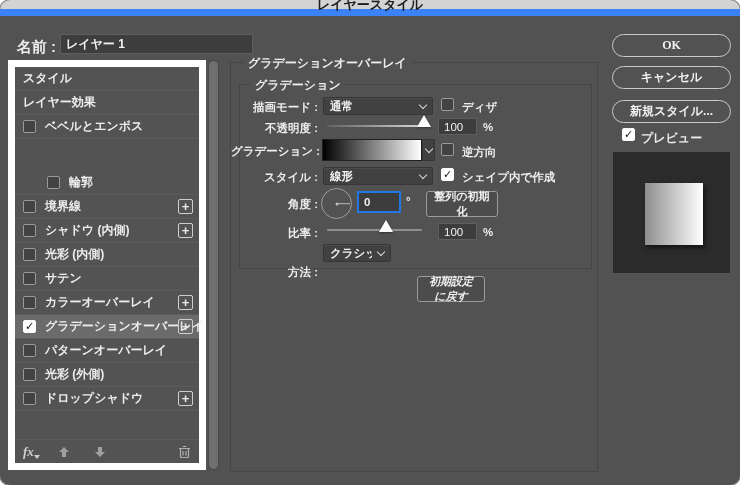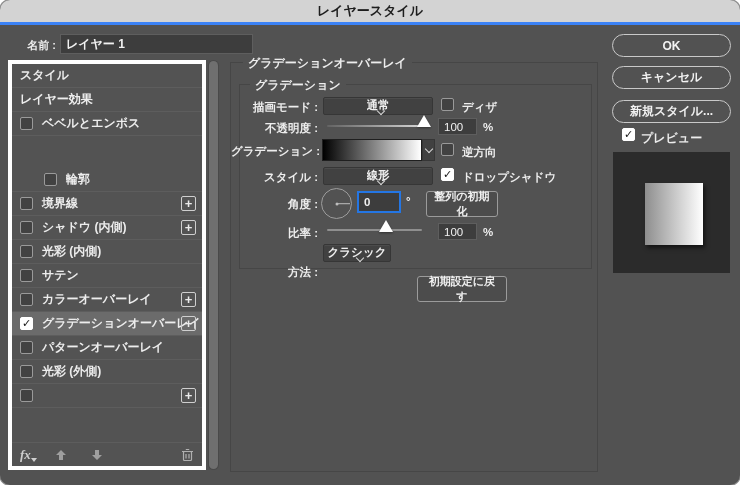--- a/index.html
+++ b/index.html
@@ -1,30 +1,30 @@
 <!DOCTYPE html>
 <html><head>
 <meta charset="utf-8">
 <style>
   html,body{margin:0;padding:0;background:#ffffff;}
   *{box-sizing:border-box;}
   body{font-family:"Liberation Sans","DejaVu Sans",sans-serif;-webkit-font-smoothing:antialiased;}
   .dialog{position:relative;width:740px;height:485px;background:#525252;border-radius:10px;
           overflow:hidden;box-shadow:0 0 0 1px #8f8f8f;color:#ededed;font-size:12px;font-weight:700;}
   
-  .titlebar{position:absolute;left:0;top:0;width:100%;height:25px;background:#d3d3d3;
-            border-bottom:3px solid #3b82f6;display:flex;align-items:center;justify-content:center;}
+  .titlebar{position:absolute;left:0;top:0;width:100%;height:16px;background:#d3d3d3;
+            border-bottom:7px solid #3b82f6;display:flex;align-items:center;justify-content:center;}
   .titlebar .title{color:#1d1d1d;font-size:13px;font-weight:700;}
   
-  .name-label{position:absolute;left:16px;top:38px;width:40px;text-align:right;font-size:11px;}
+  .name-label{position:absolute;left:16px;top:38px;width:40px;text-align:right;font-size:15px;}
   .name-input{position:absolute;left:60px;top:34px;width:193px;height:20px;background:#3d3d3d;
               border:1px solid #5e5e5e;color:#f0f0f0;font-size:12px;font-weight:700;padding:2px 5px;
               font-family:inherit;}
   
-  .sidebar{position:absolute;left:8px;top:60px;width:198px;height:410px;border:4px solid #ffffff;background:#535353;}
+  .sidebar{position:absolute;left:8px;top:60px;width:198px;height:410px;border:7px solid #ffffff;background:#535353;}
   .srow{position:relative;height:24px;border-bottom:1px solid #5d5d5d;display:flex;align-items:center;
         padding-left:8px;font-size:12px;cursor:default;}
   .srow.selected{background:#6b6b6b;}
   .srow.indent{padding-left:32px;margin-top:32px;}
   .slabel{margin-left:0;white-space:nowrap;}
   .cb{width:13px;height:13px;border:1px solid #9a9a9a;border-radius:2px;background:#424242;
       margin-right:9px;flex:0 0 auto;position:relative;}
   .cb.checked{background:#ffffff;border-color:#ffffff;}
   .cb.checked::after{content:"✓";position:absolute;left:1px;top:-1px;color:#141414;font-size:11px;font-weight:700;}
   .plusbtn{position:absolute;right:6px;top:4px;width:15px;height:15px;border:1px solid #cfcfcf;border-radius:2px;
@@ -41,21 +41,21 @@
   .scrollbar{position:absolute;left:208px;top:60px;width:11px;height:410px;background:#494949;border-radius:6px;}
   .scroll-thumb{position:absolute;left:1px;top:1px;width:9px;height:408px;background:#6f6f6f;border-radius:5px;}
   
   .panel{position:absolute;left:230px;top:62px;width:368px;height:410px;border:1px solid #464646;}
   .panel-title{position:absolute;left:12px;top:-8px;background:#525252;padding:0 5px;font-size:12px;}
   .group{position:absolute;left:8px;top:21px;width:353px;height:185px;border:1px solid #464646;}
   .group-title{position:absolute;left:10px;top:-8px;background:#525252;padding:0 5px;font-size:12px;}
   .flabel{position:absolute;left:0;width:87px;text-align:right;font-size:11.5px;white-space:nowrap;}
   .dropdown{position:absolute;height:18px;background:#414141;border:1px solid #363636;border-radius:2px;
             display:flex;align-items:center;padding:0 6px;font-size:11.5px;color:#f0f0f0;
-            box-shadow:inset 0 1px 0 rgba(255,255,255,0.06);flex-direction:column;}
+            box-shadow:inset 0 1px 0 rgba(255,255,255,0.06);}
   .dropdown .dd-text{flex:1;white-space:nowrap;overflow:hidden;}
   .chev{width:6px;height:6px;border-right:1.6px solid #d8d8d8;border-bottom:1.6px solid #d8d8d8;
         transform:rotate(45deg);margin-left:6px;margin-top:-3px;flex:0 0 auto;}
   .pcb{position:absolute;width:13px;height:13px;border:1px solid #9a9a9a;border-radius:2px;background:#424242;}
   .pcb.checked{background:#ffffff;border-color:#ffffff;}
   .pcb.checked::after{content:"✓";position:absolute;left:1px;top:-1px;color:#141414;font-size:11px;font-weight:700;}
   .cb-label{position:absolute;font-size:11.5px;white-space:nowrap;}
   .valbox{position:absolute;width:39px;height:17px;background:#3d3d3d;border:1px solid #5e5e5e;
           color:#f0f0f0;font-size:11.5px;font-weight:400;padding:1px 5px;font-family:inherit;}
   .unit{position:absolute;font-size:11.5px;}
@@ -143,20 +143,21 @@
         <div class="srow">
           <span class="cb"></span>
           <span class="slabel">パターンオーバーレイ</span>
         </div>
         <div class="srow">
           <span class="cb"></span>
           <span class="slabel">光彩 (外側)</span>
         </div>
         <div class="srow">
           <span class="cb"></span>
+          <span class="slabel">ドロップシャドウ</span>
           <span class="plusbtn">+</span>
         </div>
       </div>
     <div class="sidebar-footer">
       <span class="fx">fx</span>
       <span class="arrow-ic">
         <svg width="12" height="12" viewBox="0 0 12 12">
             <path d="M6 1 L11 6 H8 V11 H4 V6 H1 Z" fill="#9f9f9f"></path>
           </svg>
       </span>
@@ -209,21 +210,21 @@
     </div>
     <span class="pcb" style="left:210px;top:80px;"></span>
     <span class="cb-label" style="left:231px;top:82px;">逆方向</span>
 
     <span class="flabel" style="top:107px;">スタイル :</span>
     <div class="dropdown" style="left:92px;top:104px;width:110px;">
       <span class="dd-text">線形</span>
       <span class="chev"></span>
     </div>
     <span class="pcb checked" style="left:210px;top:105px;"></span>
-    <span class="cb-label" style="left:231px;top:107px;">ドロップシャドウ</span>
+    <span class="cb-label" style="left:231px;top:107px;">シェイプ内で作成</span>
 
     <span class="flabel" style="top:134px;">角度 :</span>
     <div class="dial">
       <span class="needle"></span>
       <span class="dot"></span>
     </div>
     <input class="angle-input" value="0" style="">
     <span class="unit" style="left:175px;top:132px;">°</span>
     <button class="dbtn" style="left:195px;top:128px;width:72px;">整列の初期化</button>
 
@@ -232,24 +233,24 @@
     <div class="thumb" style="left:148px;top:157px;"></div>
     <input class="valbox" style="left: 207px; top: 160px;" value="100">
     <span class="unit" style="left:252px;top:163px;">%</span>
 
     <span class="flabel" style="top:202px;">方法 :</span>
     <div class="dropdown" style="left:92px;top:181px;width:68px;">
       <span class="dd-text">クラシック</span>
       <span class="chev"></span>
     </div>
 
-    <button class="dbtn" style="left:186px;top:213px;width:90px;">初期設定に戻す</button>
-  </div>
-
-  <button class="pill" style="top:34px;">OK</button>
+    <button class="dbtn" style="left:186px;top:213px;width:68px;font-style:italic;">初期設定に戻す</button>
+  </div>
+
+  <button class="pill" style="top:34px;font-family:Liberation Serif, serif;">OK</button>
   <button class="pill" style="top:66px;">キャンセル</button>
   <button class="pill" style="top:100px;">新規スタイル...</button>
 
   <span class="pcb checked" style="left:622px;top:128px;"></span>
   <span class="cb-label" style="left:641px;top:130px;font-size:12px;">プレビュー</span>
 
   <div class="preview-swatch">
     <div class="preview-grad"></div>
   </div>
 

